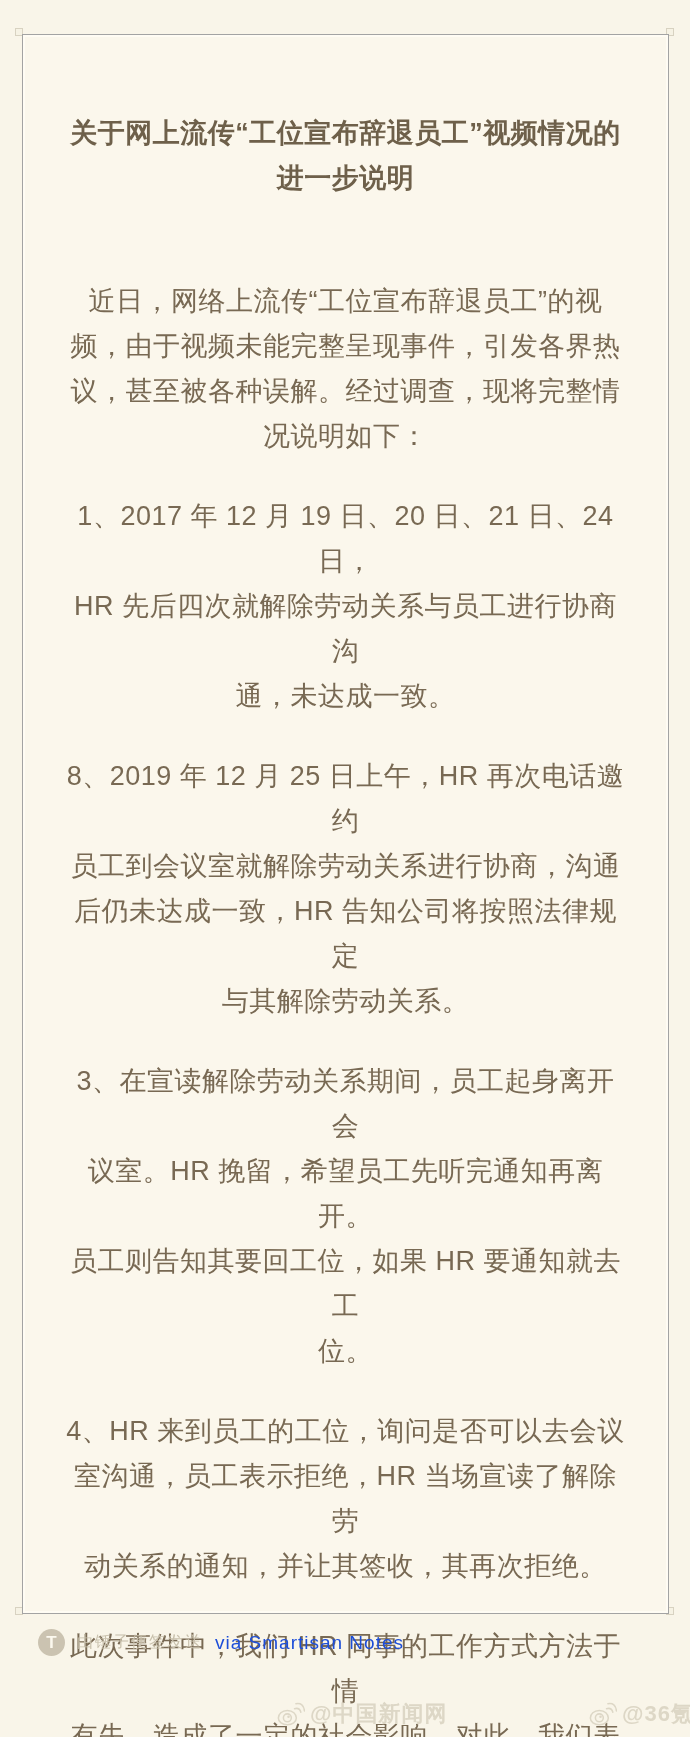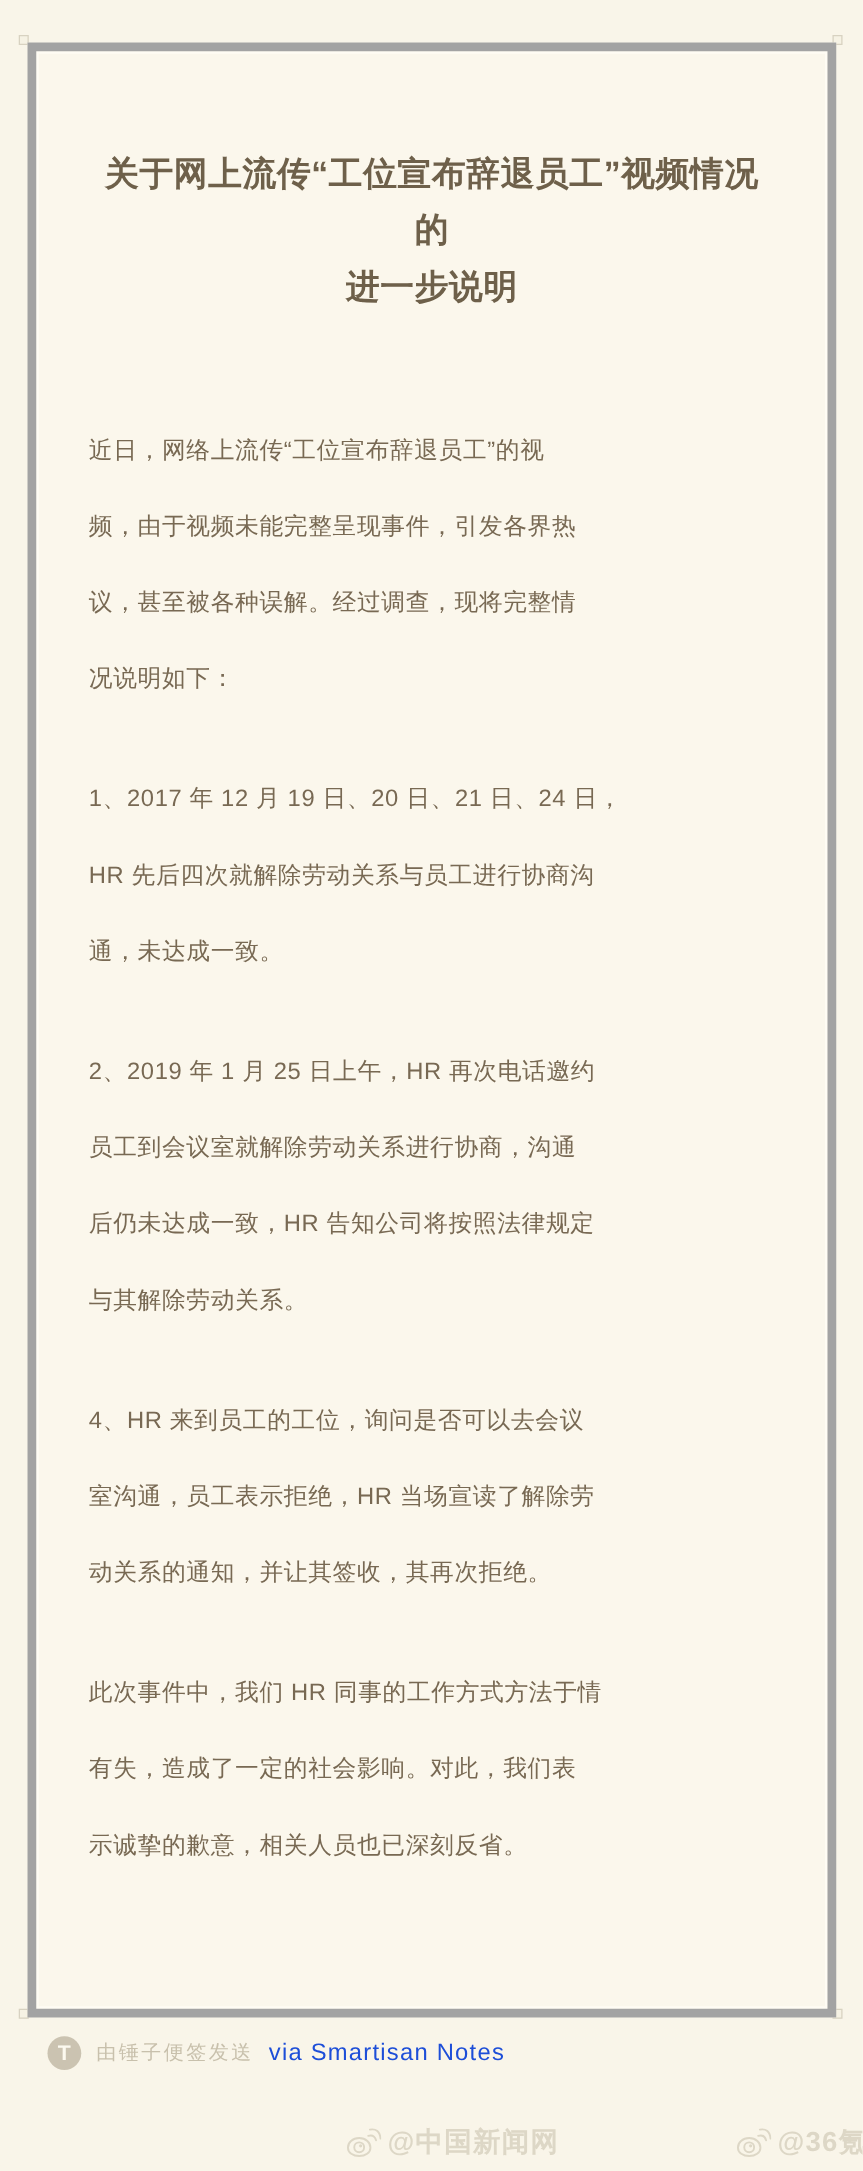--- a/index.html
+++ b/index.html
@@ -11,21 +11,21 @@
   }
   .page { position: relative; width: 690px; height: 1737px; }
 
   
   .frame {
     position: absolute;
     left: 22px; top: 34px;
     width: 647px; height: 1580px;
     box-sizing: border-box;
     background: #fbf7ec;
-    border: 7px solid #a3a3a3;
+    border: 1px solid #a3a3a3;
     box-shadow: inset 0 0 0 2px rgba(255,253,246,0.85);
   }
   .pin {
     position: absolute;
     width: 8px; height: 8px;
     background: #f6f2e4;
     border: 1px solid #d8d2c1;
     box-sizing: border-box;
   }
   .pin.tl { left: 15px;  top: 28px; }
@@ -40,25 +40,25 @@
     font-size: 27px;
     line-height: 45px;
     font-weight: 700;
     letter-spacing: 0.5px;
     color: #6e604a;
     text-align: center;
     white-space: pre-line;
   }
   .note-para {
     margin: 0 0 35px 0;
-    font-size: 19px;
-    line-height: 61px;
+    font-size: 27px;
+    line-height: 45px;
     letter-spacing: 0.5px;
     color: #786953;
-    text-align: left;
+    text-align: center;
     white-space: pre-line;
   }
 
   
   .sent-row {
     position: absolute;
     left: 38px; top: 1629px;
     display: flex;
     align-items: center;
   }
@@ -119,24 +119,28 @@
     <div class="frame-content">
       <h1 class="note-title">关于网上流传“工位宣布辞退员工”视频情况的
 进一步说明</h1>
       <p class="note-para">近日，网络上流传“工位宣布辞退员工”的视
 频，由于视频未能完整呈现事件，引发各界热
 议，甚至被各种误解。经过调查，现将完整情
 况说明如下：</p>
       <p class="note-para">1、2017 年 12 月 19 日、20 日、21 日、24 日，
 HR 先后四次就解除劳动关系与员工进行协商沟
 通，未达成一致。</p>
-      <p class="note-para">2、2019 年 1 月 25 日上午，HR 再次电话邀约
+      <p class="note-para">8、2019 年 12 月 25 日上午，HR 再次电话邀约
 员工到会议室就解除劳动关系进行协商，沟通
 后仍未达成一致，HR 告知公司将按照法律规定
 与其解除劳动关系。</p>
+      <p class="note-para">3、在宣读解除劳动关系期间，员工起身离开会
+议室。HR 挽留，希望员工先听完通知再离开。
+员工则告知其要回工位，如果 HR 要通知就去工
+位。</p>
       <p class="note-para">4、HR 来到员工的工位，询问是否可以去会议
 室沟通，员工表示拒绝，HR 当场宣读了解除劳
 动关系的通知，并让其签收，其再次拒绝。</p>
       <p class="note-para">此次事件中，我们 HR 同事的工作方式方法于情
 有失，造成了一定的社会影响。对此，我们表
 示诚挚的歉意，相关人员也已深刻反省。</p>
     </div>
   </div>
 
   <div class="sent-row">

